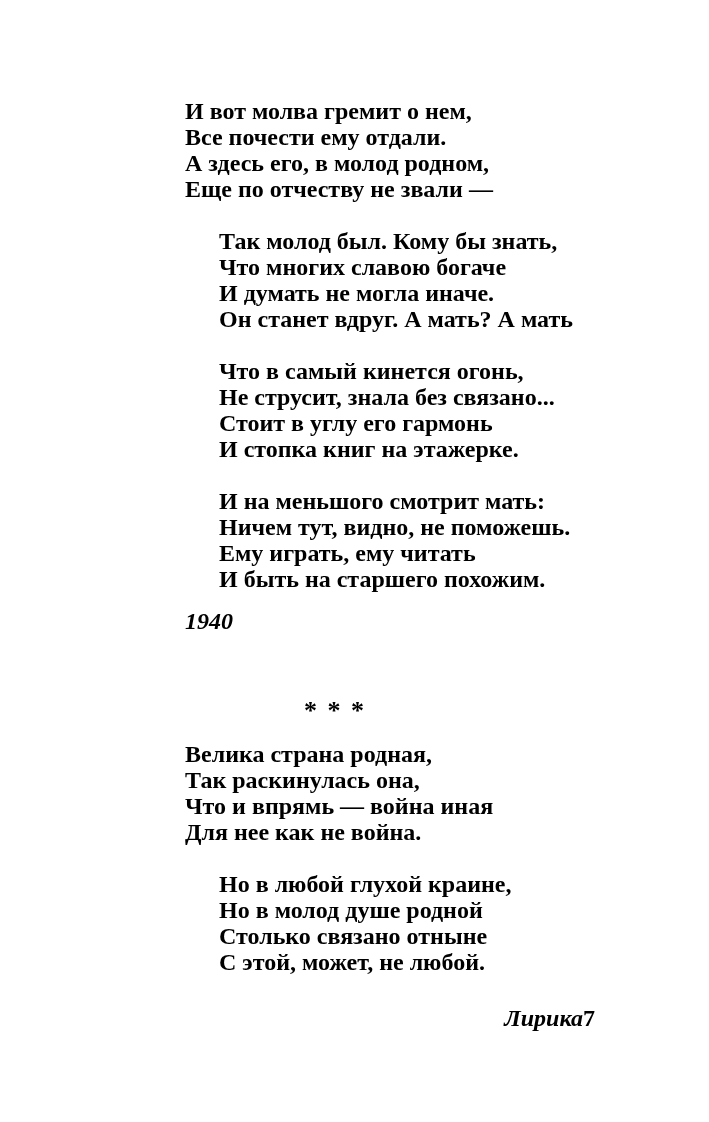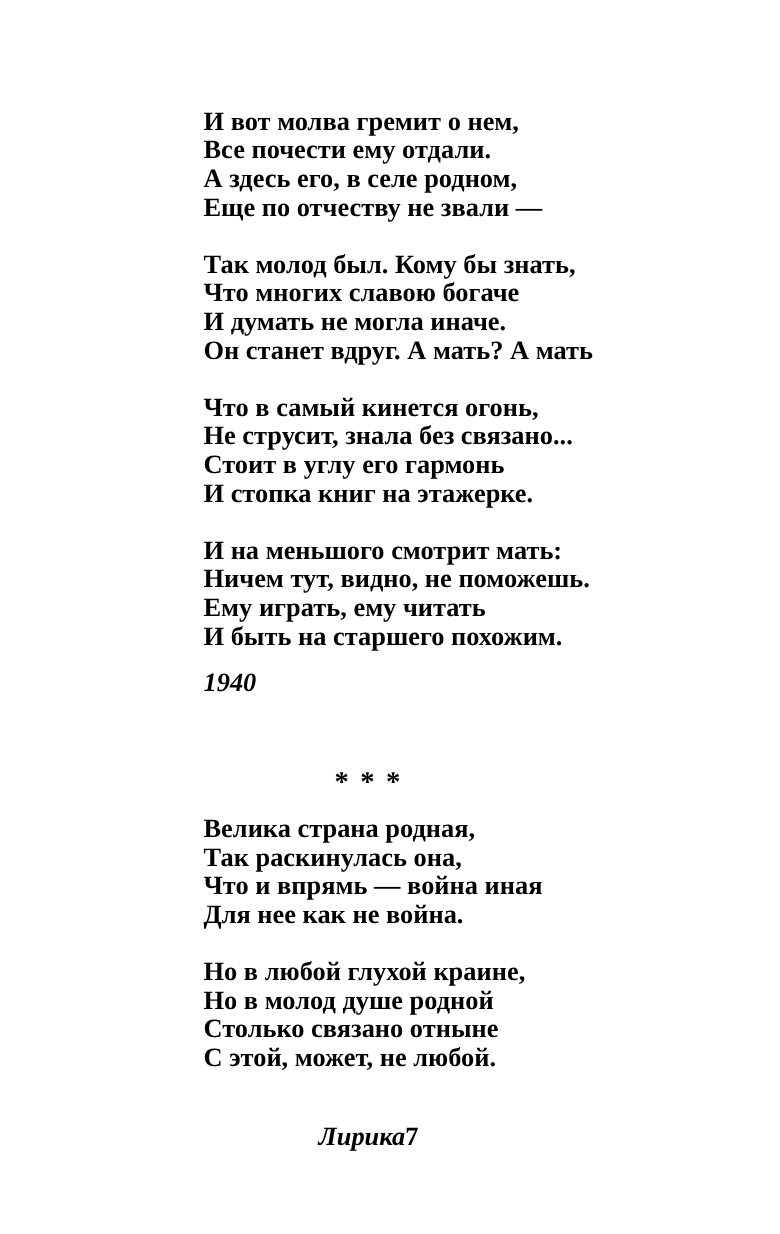--- a/index.html
+++ b/index.html
@@ -19,21 +19,21 @@
   .poem {
     position: absolute;
     left: 185px;
     font-size: 24px;
     line-height: 26px;
     font-weight: bold;
     white-space: nowrap;
   }
   #poem-1 { top: 98px; }
   #poem-2 { top: 741px; }
-  .stanza + .stanza { margin-top: 26px; }
+  .stanza + .stanza { margin-top: 26px; margin-left: 34px; }
   .poem-date {
     margin-top: 16px;
     font-style: italic;
   }
   .poem-divider {
     position: absolute;
     top: 698px;
     left: 185px;
     width: 300px;
     text-align: center;
@@ -41,44 +41,43 @@
     line-height: 26px;
     font-weight: bold;
     letter-spacing: 2px;
   }
   .page-footer {
     position: absolute;
     top: 1004px;
     left: 75px;
     width: 520px;
     display: flex;
-    justify-content: center;
+    justify-content: flex-end;
     align-items: baseline;
     font-size: 24px;
     line-height: 28px;
-    margin-top: 16px;
   }
   .footer-section-title {
     font-style: italic;
     font-weight: bold;
   }
   .footer-page-number {
     font-weight: bold;
   }
 </style>
 </head>
 <body>
 
 <div class="book-page">
 
   <div class="poem" id="poem-1">
     <div class="stanza">
       <div>И вот молва гремит о нем,</div>
       <div>Все почести ему отдали.</div>
-      <div>А здесь его, в селе родном,</div>
+      <div>А здесь его, в молод родном,</div>
       <div>Еще по отчеству не звали —</div>
     </div>
     <div class="stanza">
       <div>Так молод был. Кому бы знать,</div>
       <div>Что многих славою богаче</div>
       <div>И думать не могла иначе.</div>
       <div>Он станет вдруг. А мать? А мать</div>
     </div>
     <div class="stanza">
       <div>Что в самый кинется огонь,</div>

